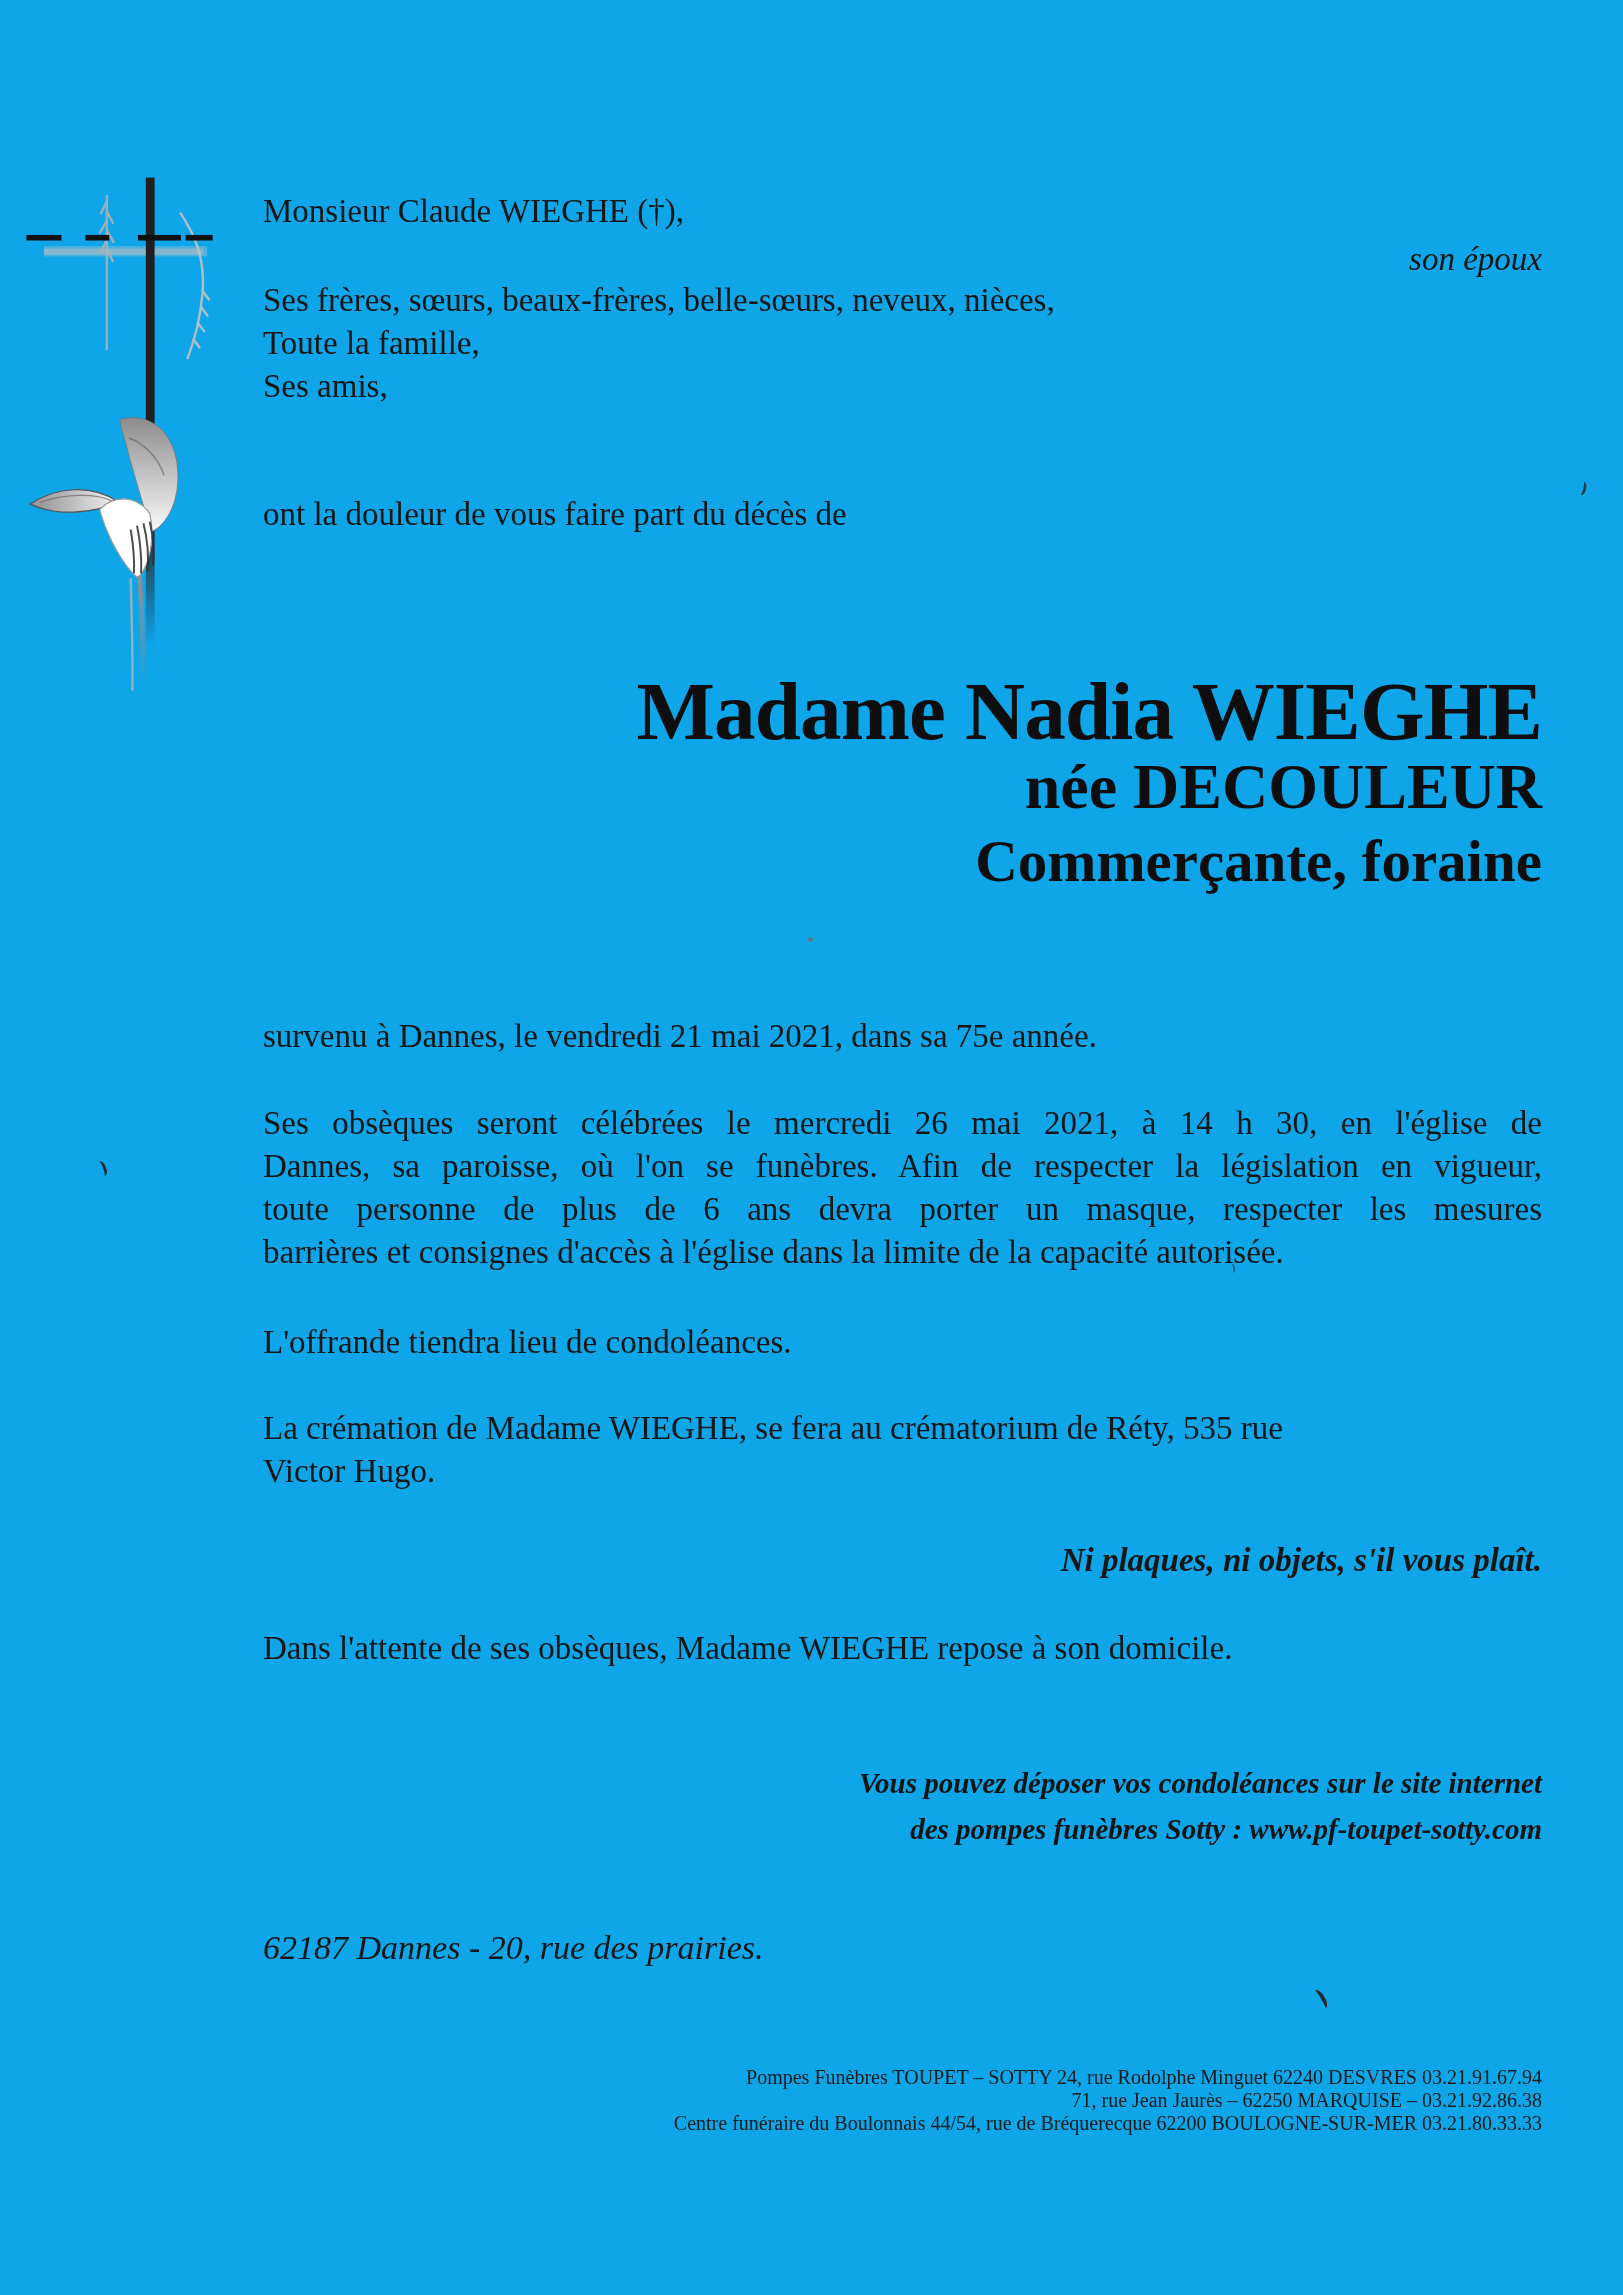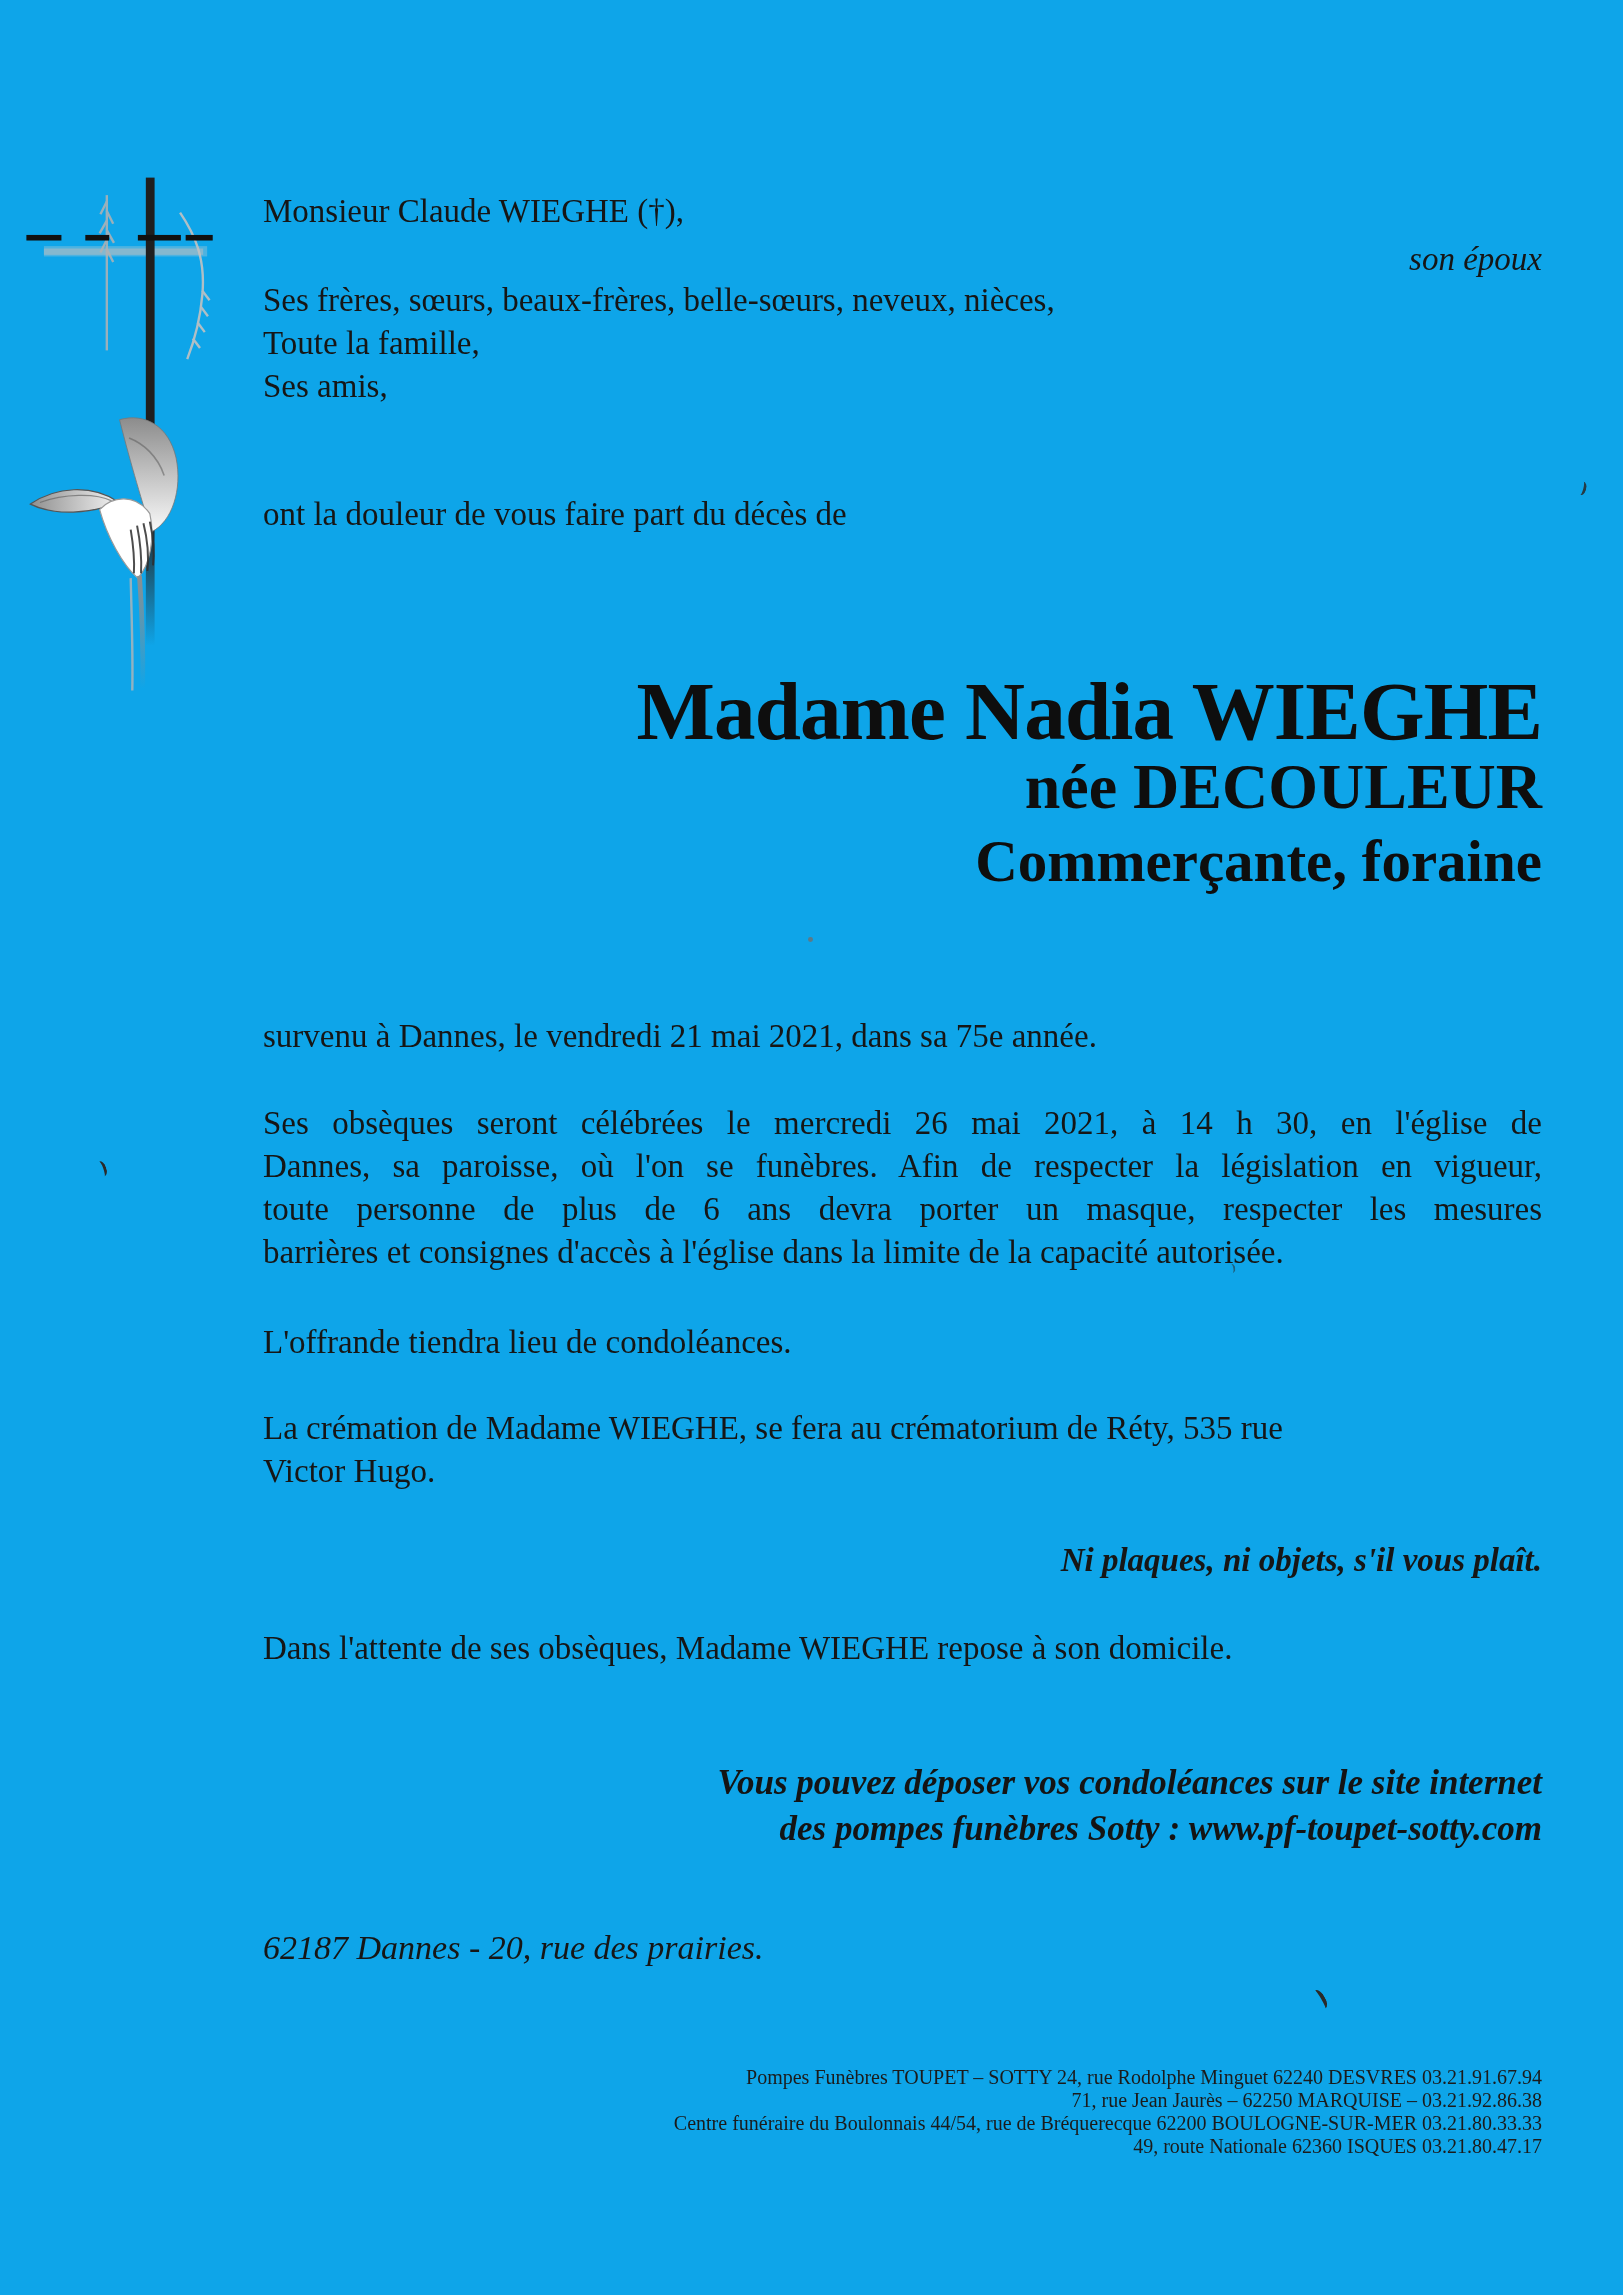--- a/index.html
+++ b/index.html
@@ -14,21 +14,21 @@
   .abs{position:absolute;}
   .t{font-size:33px;line-height:1.25;color:#161616;}
   .it{font-style:italic;}
   .b{font-weight:bold;}
   .col{left:263px;width:1279px;}
   .center{text-align:right;}
   .right{text-align:right;}
   .lines .line{height:43px;line-height:43px;white-space:nowrap;}
   .justify-block .line{height:43px;line-height:43px;text-align:justify;text-align-last:justify;}
   .justify-block .line:last-child{text-align-last:left;}
-  .condol .line{height:46px;line-height:46px;font-weight:bold;font-style:italic;font-size:35px;white-space:nowrap;}
+  .condol .line{height:46px;line-height:46px;font-weight:bold;font-style:italic;font-size:29px;white-space:nowrap;}
   .footer .line{height:23px;line-height:23px;font-size:20px;color:#1b1b1b;white-space:nowrap;}
   .title-name{font-size:83px;font-weight:bold;line-height:1;color:#0e0e0e;letter-spacing:-0.8px;}
   .title-maiden{font-size:64px;font-weight:bold;line-height:1;color:#0e0e0e;}
   .title-prof{font-size:59px;font-weight:bold;line-height:1;color:#0e0e0e;}
   .mark{position:absolute;border-left:3.2px solid #2a2a2a;height:16px;width:6.4px;border-radius:60% 0 0 60%;}
   #a1{left:1577px;top:481px;transform:rotate(195deg);height:14.3px;opacity:.85;}
   #a2{left:97px;top:1161px;transform:rotate(160deg);}
   #a3{left:1227px;top:1264px;transform:rotate(170deg);height:9.6px;border-left-width:2.4px;opacity:.55;}
   #a4{left:1315px;top:1989px;transform:rotate(150deg);height:21px;border-left-width:4px;}
   #a5{left:808px;top:937px;width:4.8px;height:4.8px;border:none;background:#6f6f6f;border-radius:50%;opacity:.8;}
@@ -148,21 +148,20 @@
       <div class="line">Vous pouvez déposer vos condoléances sur le site internet</div>
       <div class="line">des pompes funèbres Sotty : www.pf-toupet-sotty.com</div>
     </div>
 
   <div class="abs t it col" style="top:1927px;font-size:34px;">62187 Dannes - 20, rue des prairies.</div>
 
   <div class="abs col center footer" style="top:2066px;">
       <div class="line">Pompes Funèbres TOUPET – SOTTY 24, rue Rodolphe Minguet 62240 DESVRES 03.21.91.67.94</div>
       <div class="line">71, rue Jean Jaurès – 62250 MARQUISE – 03.21.92.86.38</div>
       <div class="line">Centre funéraire du Boulonnais 44/54, rue de Bréquerecque 62200 BOULOGNE-SUR-MER 03.21.80.33.33</div>
-      <div class="line">49, route Nationale 62360 ISQUES 03.21.80.47.17</div>
     </div>
 
   <i class="mark" id="a1"></i>
   <i class="mark" id="a2"></i>
   <i class="mark" id="a3"></i>
   <i class="mark" id="a4"></i>
   <i class="mark" id="a5"></i>
 
 </div>
 

